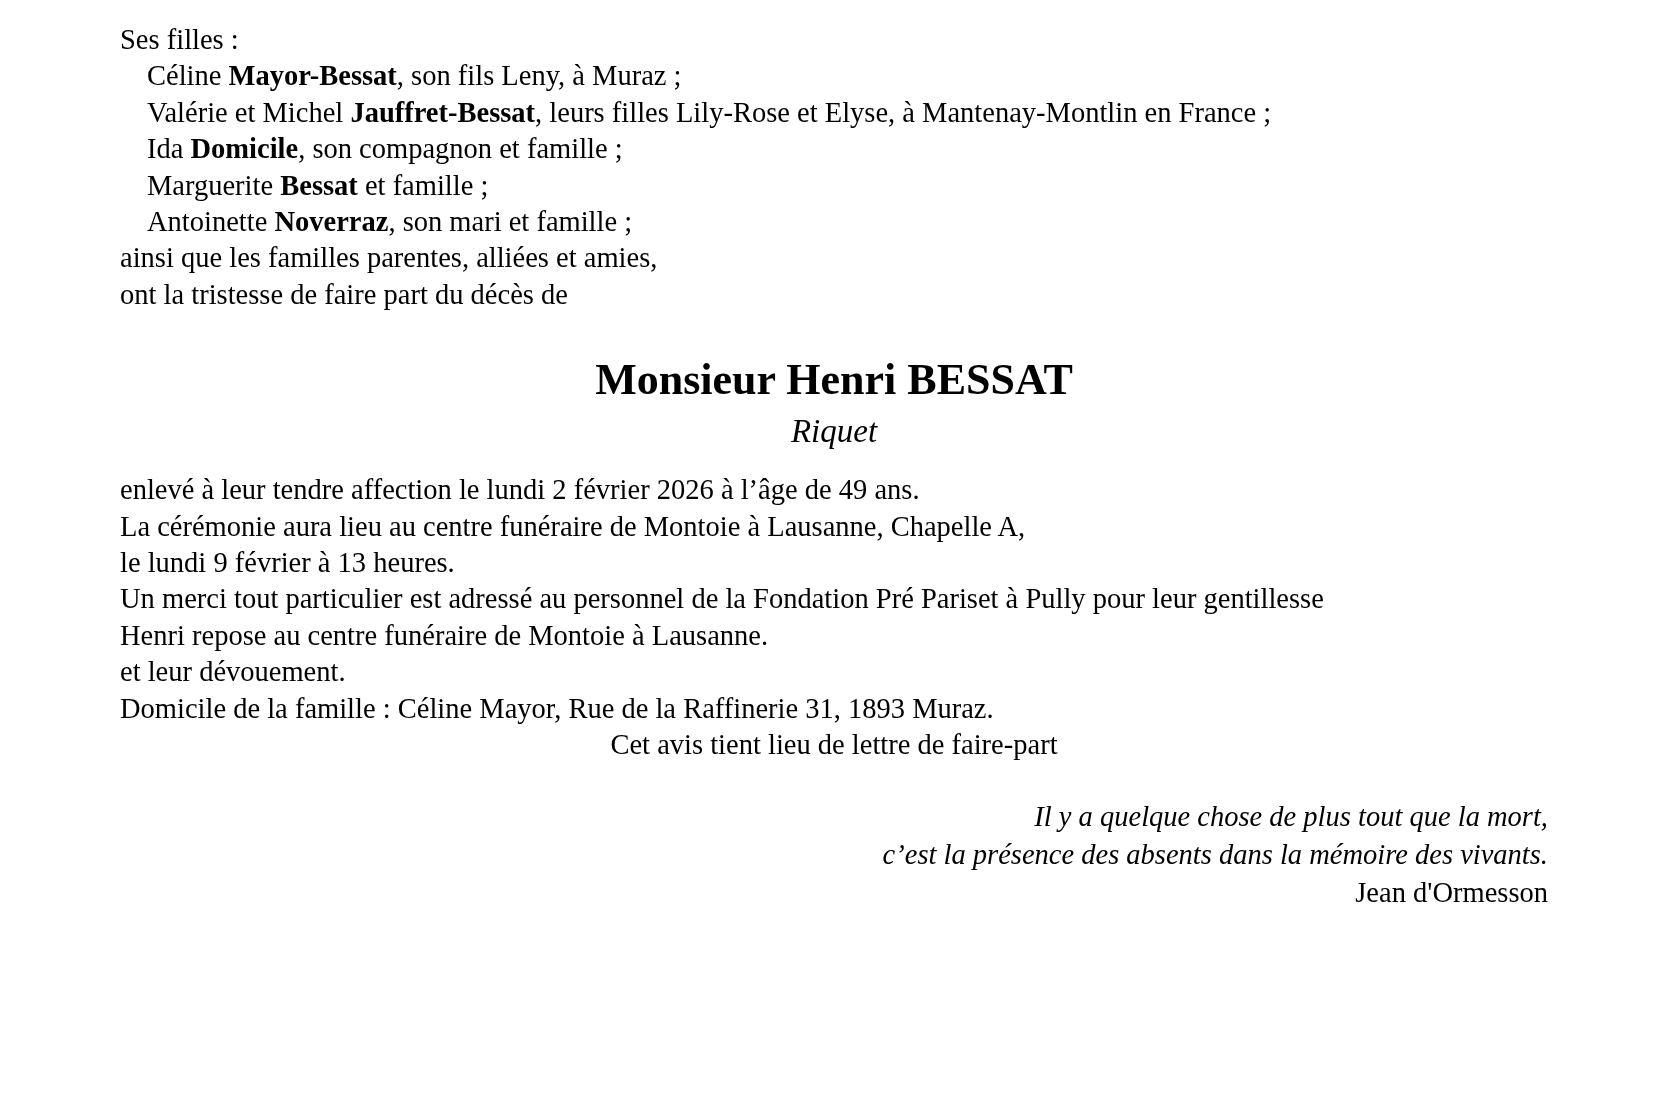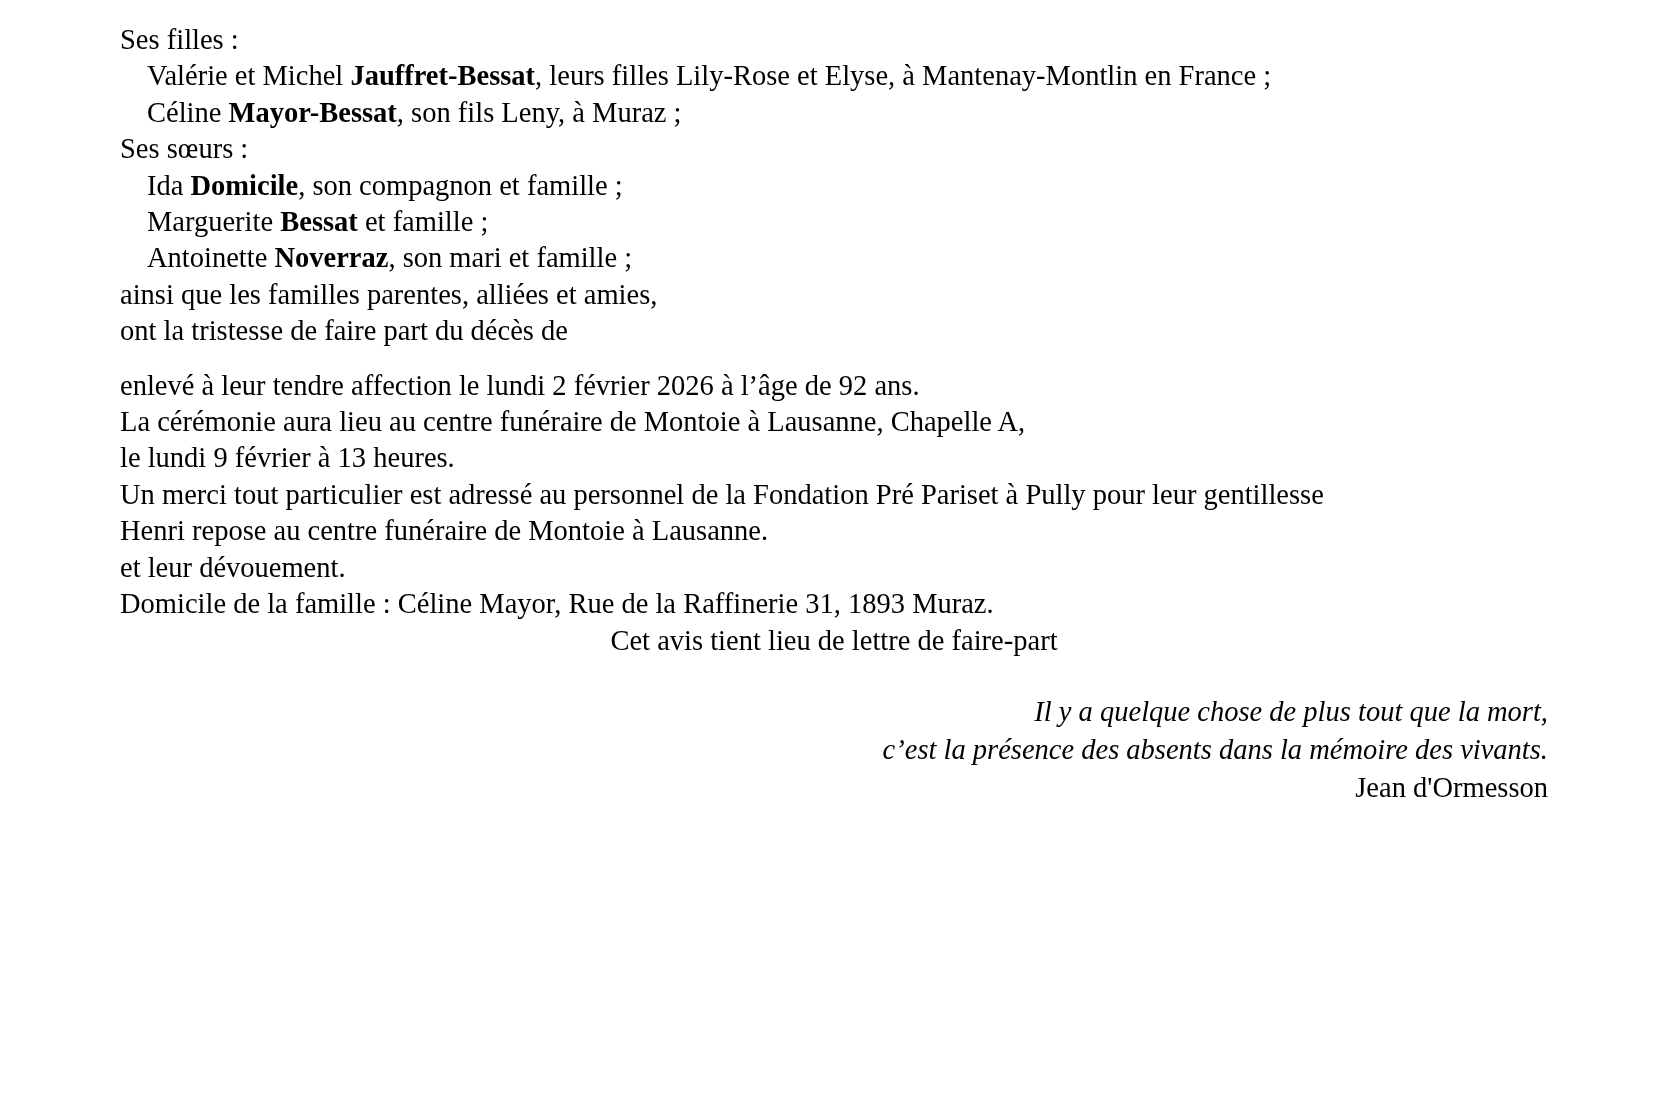--- a/index.html
+++ b/index.html
@@ -47,33 +47,36 @@
   .quote p { line-height: 38px; }
   .quote .attribution { font-style: normal; }
 </style>
 </head>
 <body>
 
 <div class="page">
 
   <div class="family">
     <p><span>Ses filles :</span><b></b><span></span></p>
+    <p class="indent"><span>Céline </span><b>Mayor-Bessat</b><span>, son fils Leny, à Muraz ;</span></p>
     <p class="indent"><span>Valérie et Michel </span><b>Jauffret-Bessat</b><span>, leurs filles Lily-Rose et Elyse, à Mantenay-Montlin en France ;</span></p>
-    <p class="indent"><span>Céline </span><b>Mayor-Bessat</b><span>, son fils Leny, à Muraz ;</span></p>
-    <p><span>Ses sœurs :</span><b></b><span></span></p>
     <p class="indent"><span>Ida </span><b>Domicile</b><span>, son compagnon et famille ;</span></p>
     <p class="indent"><span>Marguerite </span><b>Bessat</b><span> et famille ;</span></p>
     <p class="indent"><span>Antoinette </span><b>Noverraz</b><span>, son mari et famille ;</span></p>
     <p><span>ainsi que les familles parentes, alliées et amies,</span><b></b><span></span></p>
     <p><span>ont la tristesse de faire part du décès de</span><b></b><span></span></p>
   </div>
 
+  <div class="deceased">
+    <p class="name">Monsieur Henri BESSAT</p>
+    <p class="nickname">Riquet</p>
+  </div>
 
   <div class="details">
-    <p>enlevé à leur tendre affection le lundi 2 février 2026 à l’âge de 92 ans.</p>
+    <p>enlevé à leur tendre affection le lundi 2 février 2026 à l’âge de 49 ans.</p>
     <p>La cérémonie aura lieu au centre funéraire de Montoie à Lausanne, Chapelle A,</p>
     <p>le lundi 9 février à 13 heures.</p>
     <p>Un merci tout particulier est adressé au personnel de la Fondation Pré Pariset à Pully pour leur gentillesse</p>
     <p>Henri repose au centre funéraire de Montoie à Lausanne.</p>
     <p>et leur dévouement.</p>
     <p>Domicile de la famille : Céline Mayor, Rue de la Raffinerie 31, 1893 Muraz.</p>
   </div>
 
   <p class="notice">Cet avis tient lieu de lettre de faire-part</p>
 

